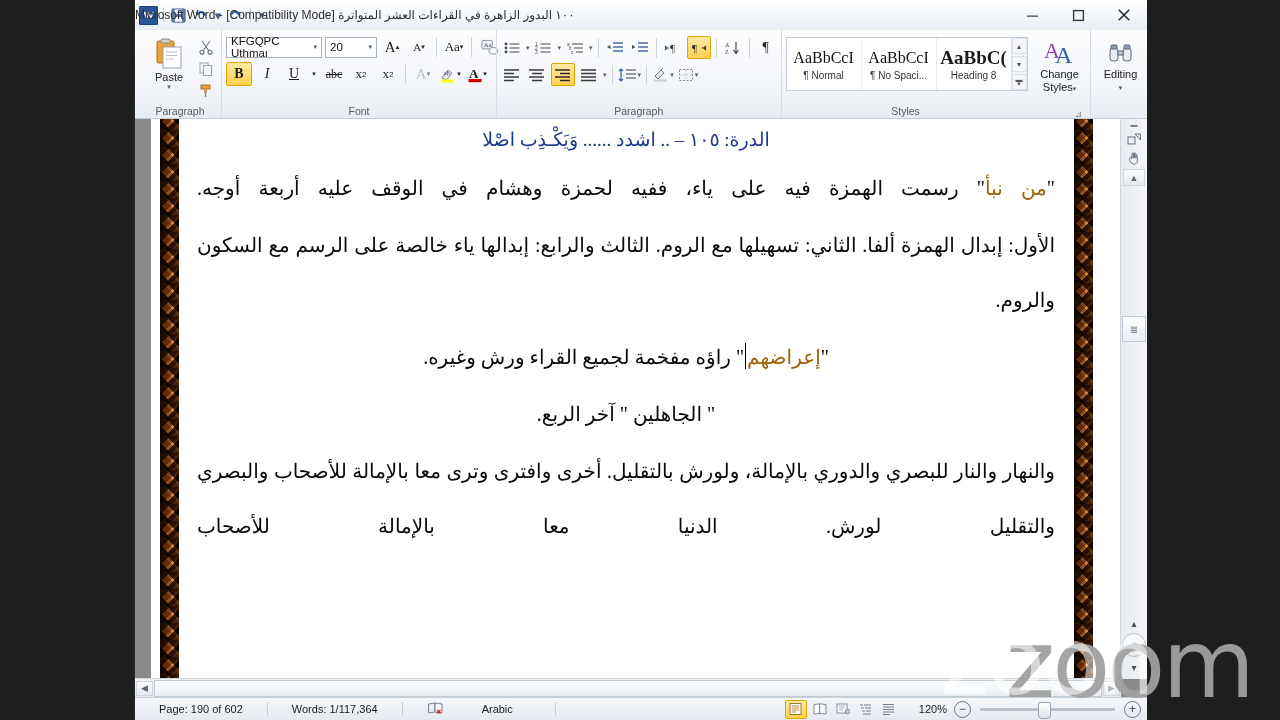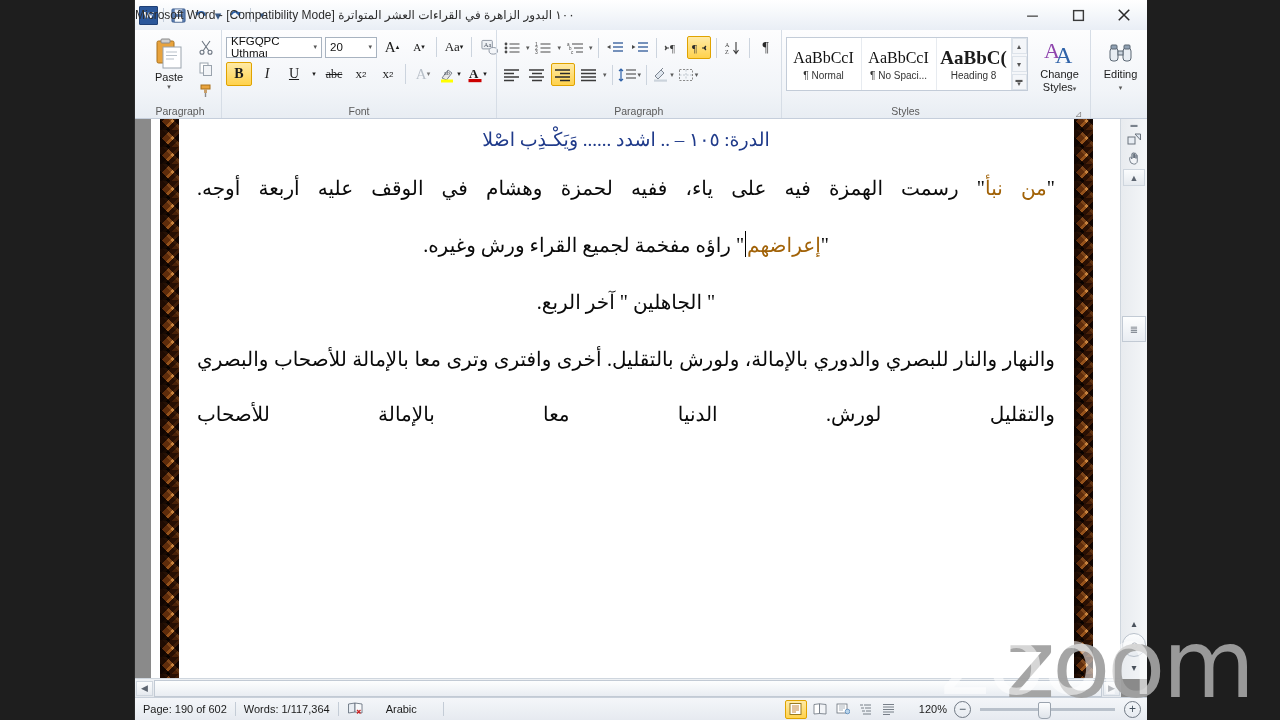--- a/index.html
+++ b/index.html
@@ -234,21 +234,21 @@
     border:1px solid #cfd6de; margin:0 1px; box-sizing:border-box;}
   .hsb-thumb { flex:1; height:15px; background:linear-gradient(to bottom,#fdfefe,#e9edf2); border:1px solid #c2cad4;}
 
   
   .statusbar {
     flex: 0 0 22px; height:22px;
     background: linear-gradient(to bottom,#f4f6f9,#e6eaf0);
     border-top:1px solid #c8d0da;
     display:flex; align-items:center; font-size:11px; color:#1b1b1b;
   }
-  .sb-item { padding: 0 8px; height:18px; display:flex;align-items:center; gap:5px;}
+  .sb-item { padding: 0 24px; height:18px; display:flex;align-items:center; gap:5px;}
   .sb-sep { width:1px;height:14px;background:#c4ccd6;}
   .sb-right { margin-left:auto; display:flex;align-items:center; gap:3px; padding-right:6px;}
   .viewbtn { width:20px;height:17px;display:flex;align-items:center;justify-content:center;
     font-size:11px;color:#3a4450;border-radius:2px;}
   .viewbtn.active { background:linear-gradient(to bottom,#ffeaa6,#ffd24d); border:1px solid #e0a300;}
   .zoomtrack { width:135px; height:3px; background:#b9c1cb; position:relative; margin:0 6px;}
   .zoomthumb { position:absolute; left:58px; top:-6px; width:11px; height:15px;
     background:linear-gradient(to bottom,#fcfdfe,#dfe4ea); border:1px solid #9aa3ae;
     border-radius:2px 2px 4px 4px;}
   .zcirc { width:15px;height:15px;border-radius:50%;border:1.5px solid #6f7883;
@@ -649,20 +649,23 @@
                linear-gradient(45deg, #1d0f05 0 30%, #b07c40 30% 55%, #e8c493 55% 66%, #4a2a10 66% 100%);
                background-blend-mode: multiply, normal;"></div>
 
         <div class="doc-content">
           <div class="doc-heading">الدرة: ١٠٥ – .. اشدد ...... وَيَكْـذِب اصْلا</div>
 
           <p class="doc-p">
             <span>"</span><span class="red">من نبأ</span><span>" رسمت الهمزة فيه على ياء، ففيه لحمزة وهشام في الوقف عليه أربعة أوجه.</span>
           </p>
 
+          <p class="doc-p">
+            <span>الأول: إبدال الهمزة ألفا. الثاني: تسهيلها مع الروم. الثالث والرابع: إبدالها ياء خالصة على الرسم مع السكون والروم.</span>
+          </p>
 
           <p class="doc-p c">
             <span>"</span><span class="red">إعراضهم</span><span class="caret-bar"></span><span>" راؤه مفخمة لجميع القراء ورش وغيره.</span>
           </p>
 
           <p class="doc-p c">
             <span>" الجاهلين " آخر الربع.</span>
           </p>
 
 

